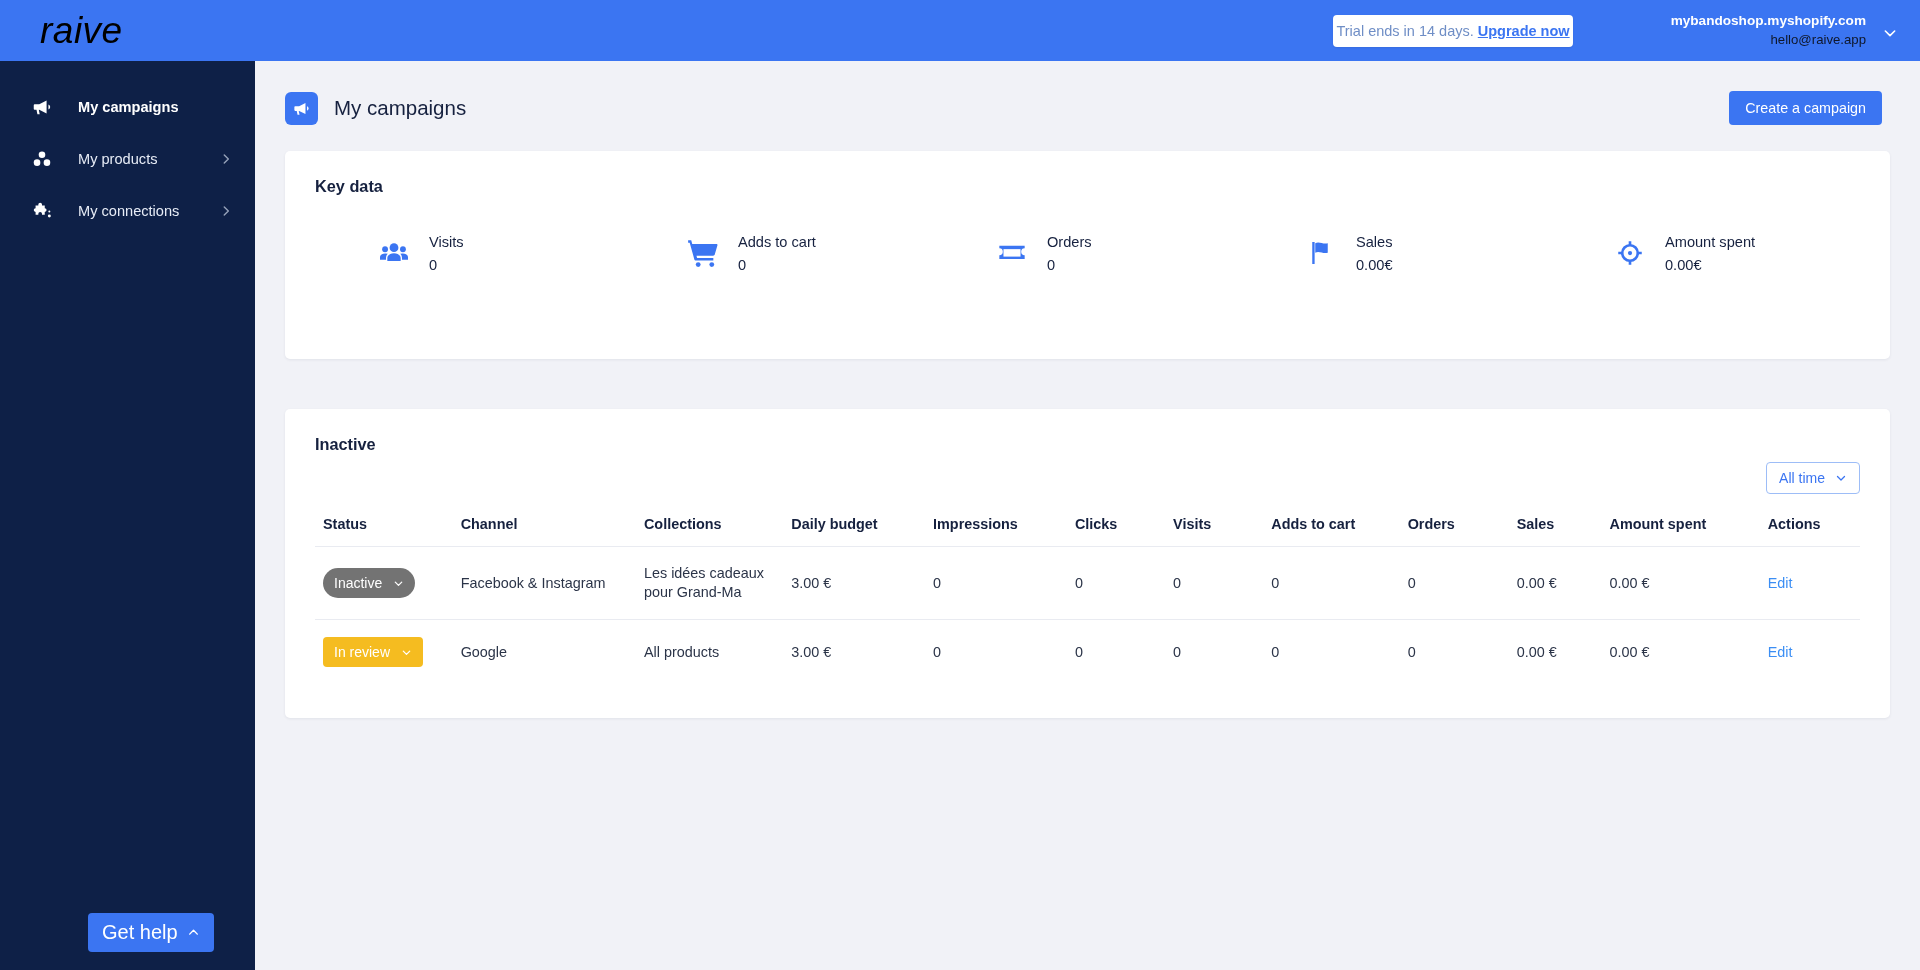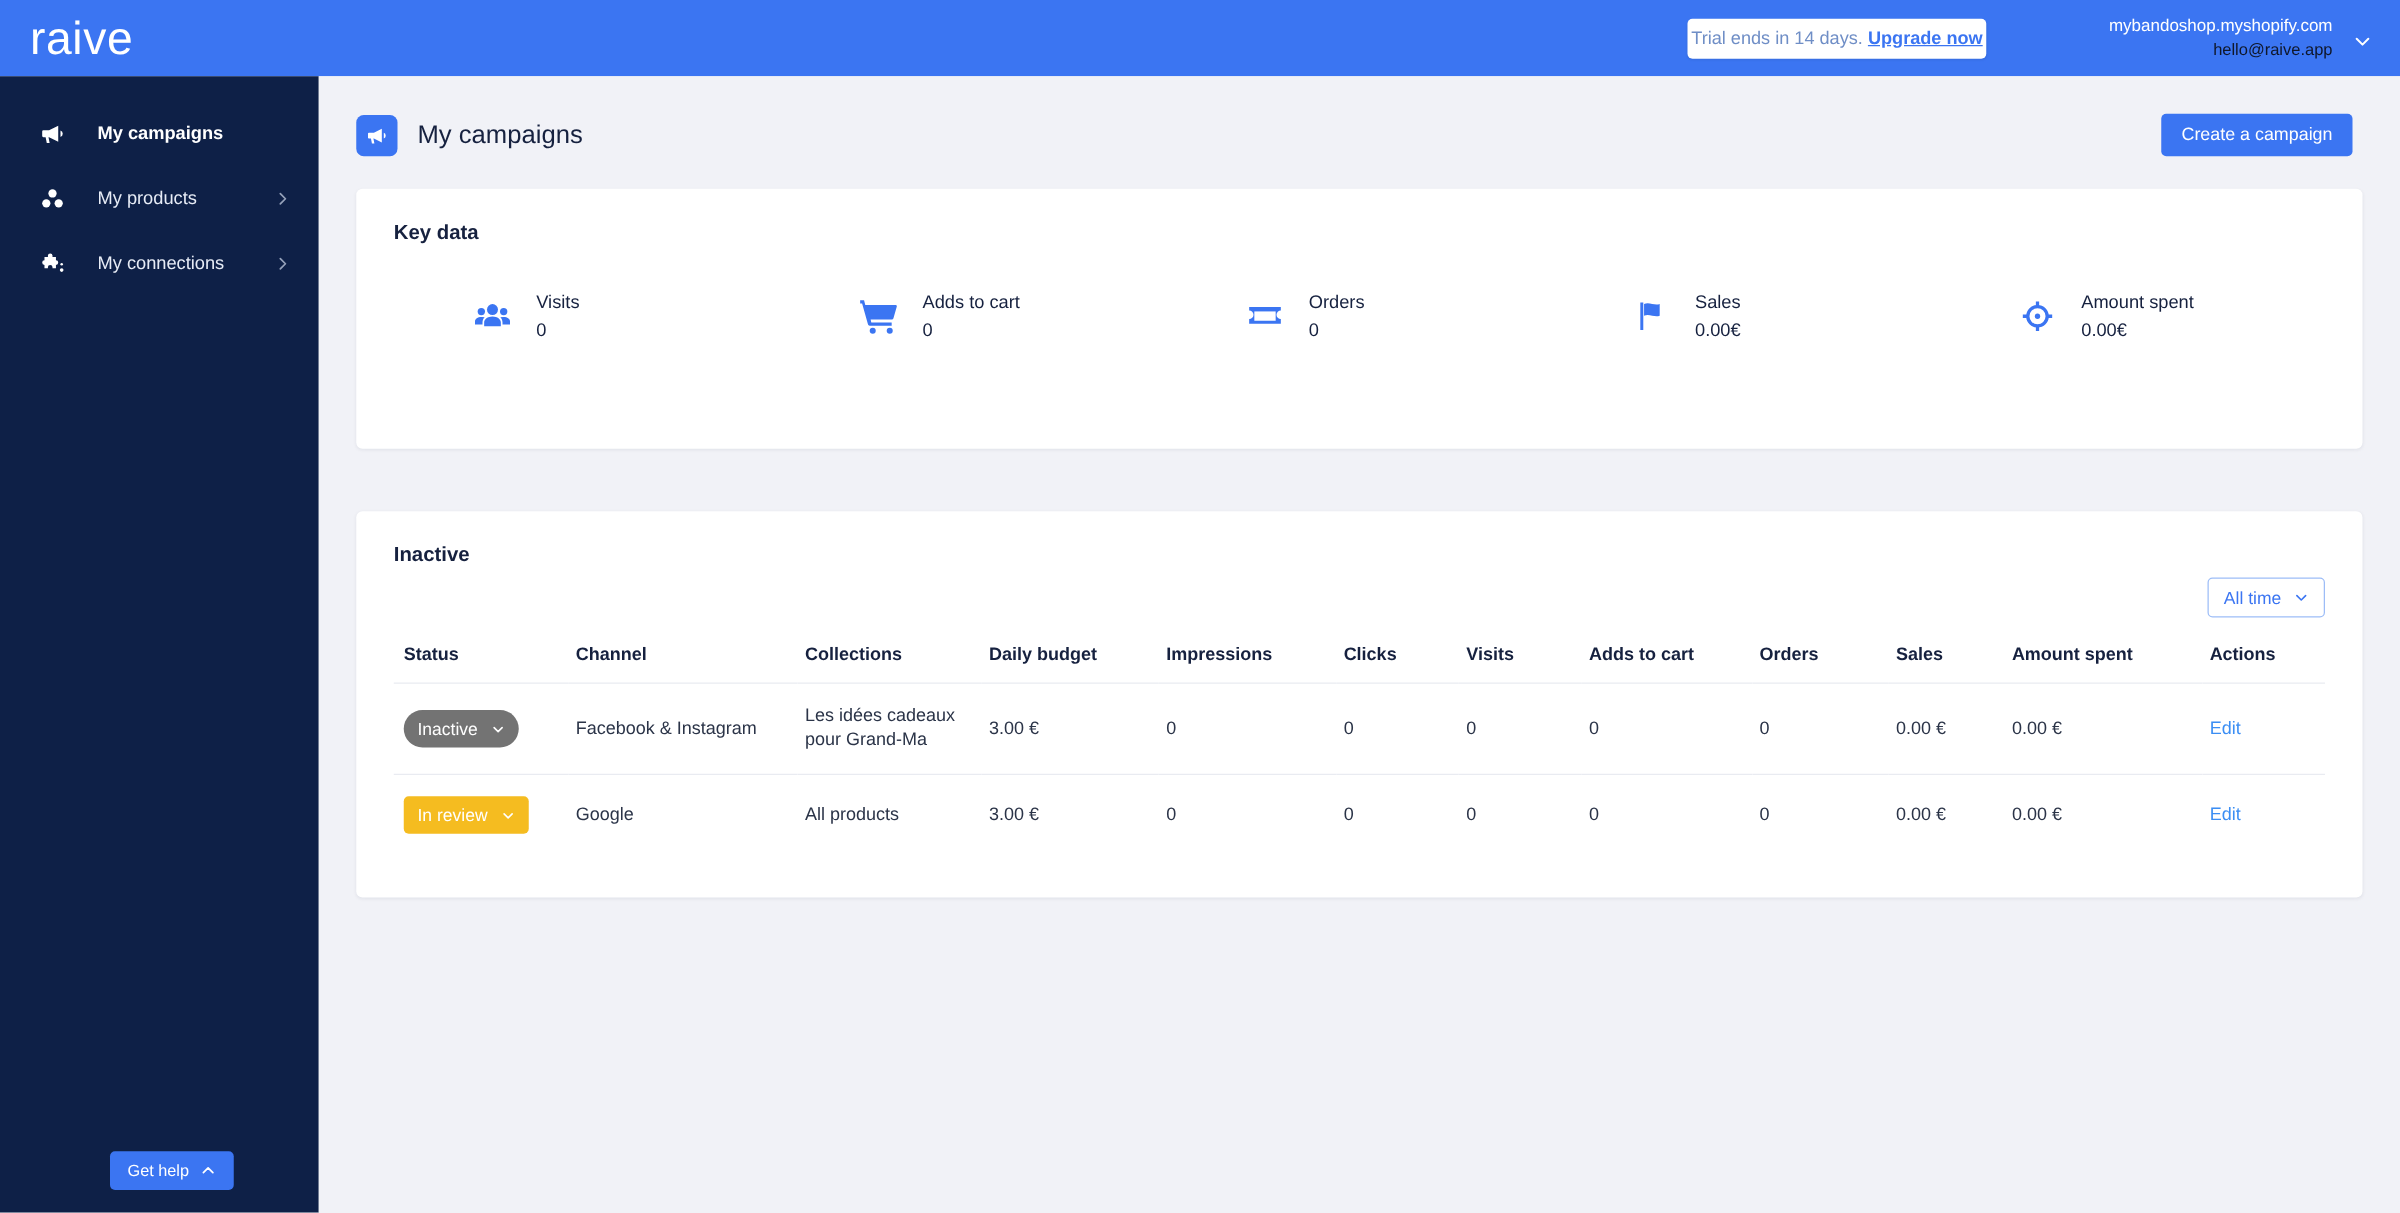--- a/index.html
+++ b/index.html
@@ -11,41 +11,41 @@
   }
 
   
   .topbar {
     position: absolute; top: 0; left: 0;
     width: 1920px; height: 61px;
     background: #3b75f2;
     display: flex; align-items: center;
   }
   .logo {
-    width: 255px; padding-left: 24px;
-    color: #ffffff; font-size: 37px; font-weight: 400;
-    letter-spacing: 0.5px; line-height: 1;
+    width: 255px; padding-left: 40px;
+    color: #000000; font-size: 37px; font-weight: 400;
+    letter-spacing: 0.5px; line-height: 1; font-style: italic;
   }
   .topbar-right {
     margin-left: auto; display: flex; align-items: center;
     padding-right: 22px; height: 100%;
   }
   .trial-pill {
     background: #ffffff; border-radius: 4px;
     padding: 8px 3px; font-size: 14.5px; color: #6f8ec6;
     white-space: nowrap;
     box-shadow: 0 1px 2px rgba(0,0,0,.08);
   }
   .trial-pill .upg { color: #3b75f2; font-weight: bold; text-decoration: underline; }
   .account {
     margin-left: 98px; text-align: right; line-height: 1.35;
     display: flex; align-items: center;
   }
   .account-text { text-align: right; }
-  .acct-shop { color: #ffffff; font-size: 13.6px; font-weight: normal; }
+  .acct-shop { color: #ffffff; font-size: 13.6px; font-weight: bold; }
   .acct-mail { color: #0f172a; font-size: 13.2px; }
   .chev-white {
     margin-left: 16px; width: 16px; height: 16px; position: relative; top: 2px;
   }
 
   
   .sidebar {
     position: absolute; top: 61px; left: 0;
     width: 255px; height: 909px;
     background: #0e2047;
@@ -62,21 +62,21 @@
     display: flex; align-items: center; justify-content: center;
     flex: 0 0 24px;
   }
   .nav-item .nav-label { flex: 1 1 auto; }
   .nav-chev { width: 14px; height: 14px; opacity: .75; }
   .nav-sp-1 { height: 20px; }
   .get-help-wrap { position: absolute; bottom: 18px; left: 88px; }
   .get-help {
     background: #3b75f2; color: #ffffff;
     border: none; border-radius: 4px;
-    font-family: inherit; font-size: 13px;
+    font-family: inherit; font-size: 20px;
     padding: 8px 14px; display: flex; align-items: center; gap: 9px;
     cursor: pointer;
   }
 
   
   .main {
     position: absolute; top: 61px; left: 255px;
     width: 1665px; height: 909px;
     background: #f1f2f7;
     overflow: hidden;

